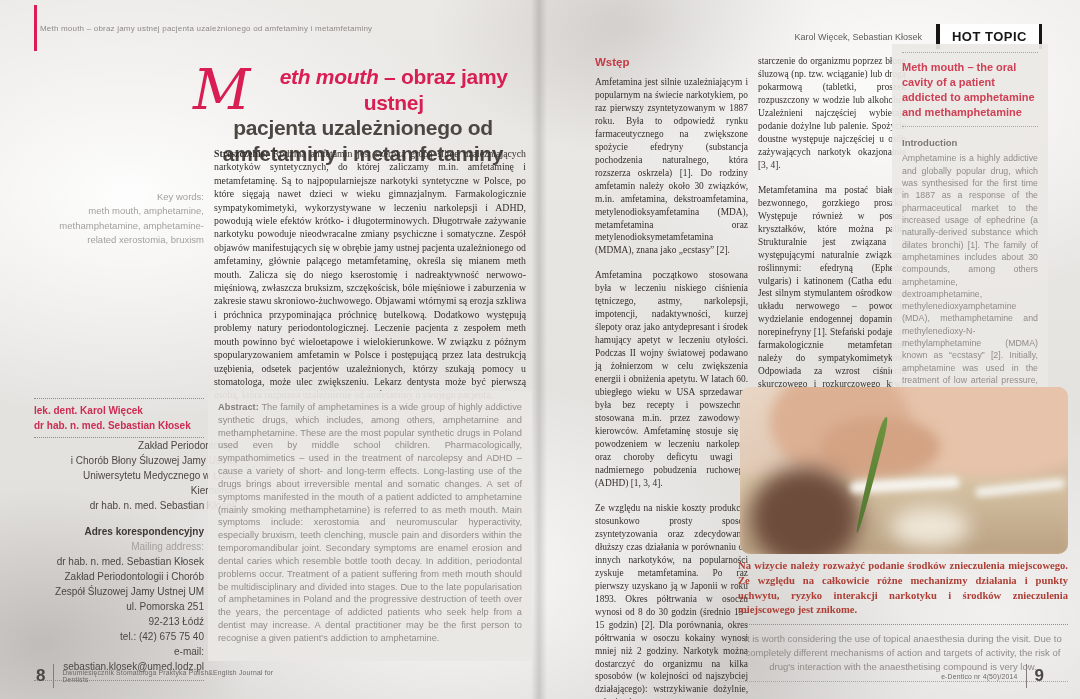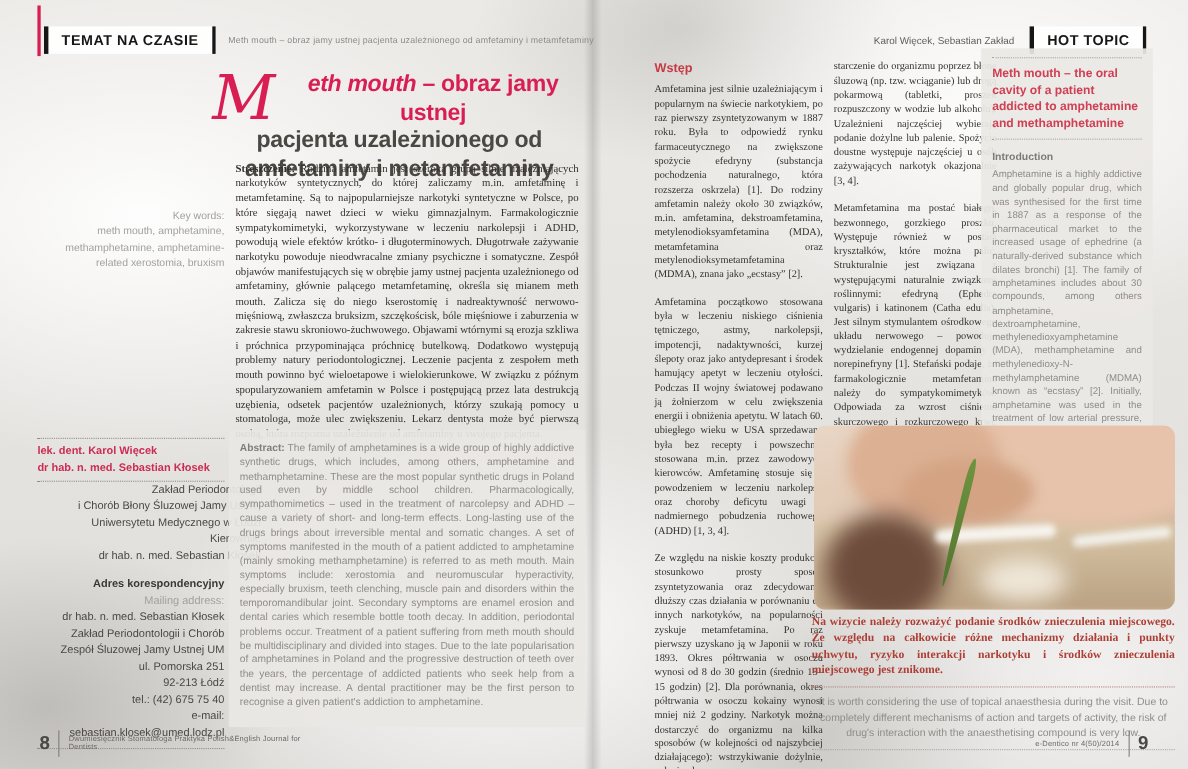--- a/index.html
+++ b/index.html
@@ -138,21 +138,20 @@
   .f-journal{font-size:6.8px;color:#6b6865;max-width:230px;letter-spacing:.2px;}
 </style>
 </head>
 <body>
 
 <div class="spread"></div>
 <div class="gutter"></div>
 <div class="red-tick"></div>
 
 <div class="lp-header">
-  <div class="tag-box">TEMAT NA CZASIE</div>
   <div class="running-title">Meth mouth – obraz jamy ustnej pacjenta uzależnionego od amfetaminy i metamfetaminy</div>
 </div>
 
 <div class="title-wrap">
   <span class="drop-m">M</span>
   <span class="t-pink"><span class="it">eth mouth</span><span> – obraz jamy ustnej</span></span><br>
   <span class="t-dark">pacjenta uzależnionego od</span><br>
   <span class="t-dark">amfetaminy i metamfetaminy</span>
 </div>
 
@@ -196,21 +195,21 @@
   <span class="lbl">Abstract:</span><span> The family of amphetamines is a wide group of highly addictive synthetic drugs, which includes, among others, amphetamine and methamphetamine. These are the most popular synthetic drugs in Poland used even by middle school children. Pharmacologically, sympathomimetics – used in the treatment of narcolepsy and ADHD – cause a variety of short- and long-term effects. Long-lasting use of the drugs brings about irreversible mental and somatic changes. A set of symptoms manifested in the mouth of a patient addicted to amphetamine (mainly smoking methamphetamine) is referred to as meth mouth. Main symptoms include: xerostomia and neuromuscular hyperactivity, especially bruxism, teeth clenching, muscle pain and disorders within the temporomandibular joint. Secondary symptoms are enamel erosion and dental caries which resemble bottle tooth decay. In addition, periodontal problems occur. Treatment of a patient suffering from meth mouth should be multidisciplinary and divided into stages. Due to the late popularisation of amphetamines in Poland and the progressive destruction of teeth over the years, the percentage of addicted patients who seek help from a dentist may increase. A dental practitioner may be the first person to recognise a given patient's addiction to amphetamine.</span>
 </div>
 
 <div class="footer footer-left">
   <span class="page-num">8</span>
   <span class="f-div"></span>
   <span class="f-journal">Dwumiesięcznik Stomatologa Praktyka Polish&amp;English Journal for Dentists</span>
 </div>
 
 <div class="rp-header">
-  <div class="rp-authors">Karol Więcek, Sebastian Zakład</div>
+  <div class="rp-authors">Karol Więcek, Sebastian Kłosek</div>
   <div class="tag-box">HOT TOPIC</div>
 </div>
 
 <div class="col col1">
   <div class="h-red">Wstęp</div>
   <p>Amfetamina jest silnie uzależniającym i popularnym na świecie narkotykiem, po raz pierwszy zsyntetyzowanym w 1887 roku. Była to odpowiedź rynku farmaceutycznego na zwiększone spożycie efedryny (substancja pochodzenia naturalnego, która rozszerza oskrzela) [1]. Do rodziny amfetamin należy około 30 związków, m.in. amfetamina, dekstroamfetamina, metylenodioksyamfetamina (MDA), metamfetamina oraz metylenodioksymetamfetamina (MDMA), znana jako „ecstasy” [2].</p>
   <p>Amfetamina początkowo stosowana była w leczeniu niskiego ciśnienia tętniczego, astmy, narkolepsji, impotencji, nadaktywności, kurzej ślepoty oraz jako antydepresant i środek hamujący apetyt w leczeniu otyłości. Podczas II wojny światowej podawano ją żołnierzom w celu zwiększenia energii i obniżenia apetytu. W latach 60. ubiegłego wieku w USA sprzedawana była bez recepty i powszechnie stosowana m.in. przez zawodowych kierowców. Amfetaminę stosuje się z powodzeniem w leczeniu narkolepsji oraz choroby deficytu uwagi i nadmiernego pobudzenia ruchowego (ADHD) [1, 3, 4].</p>
   <p>Ze względu na niskie koszty produkcji, stosunkowo prosty sposób zsyntetyzowania oraz zdecydowanie dłuższy czas działania w porównaniu do innych narkotyków, na popularności zyskuje metamfetamina. Po raz pierwszy uzyskano ją w Japonii w roku 1893. Okres półtrwania w osoczu wynosi od 8 do 30 godzin (średnio 13–15 godzin) [2]. Dla porównania, okres półtrwania w osoczu kokainy wynosi mniej niż 2 godziny. Narkotyk można dostarczyć do organizmu na kilka sposobów (w kolejności od najszybciej działającego): wstrzykiwanie dożylnie, palenie, do-</p>
 </div>
 

